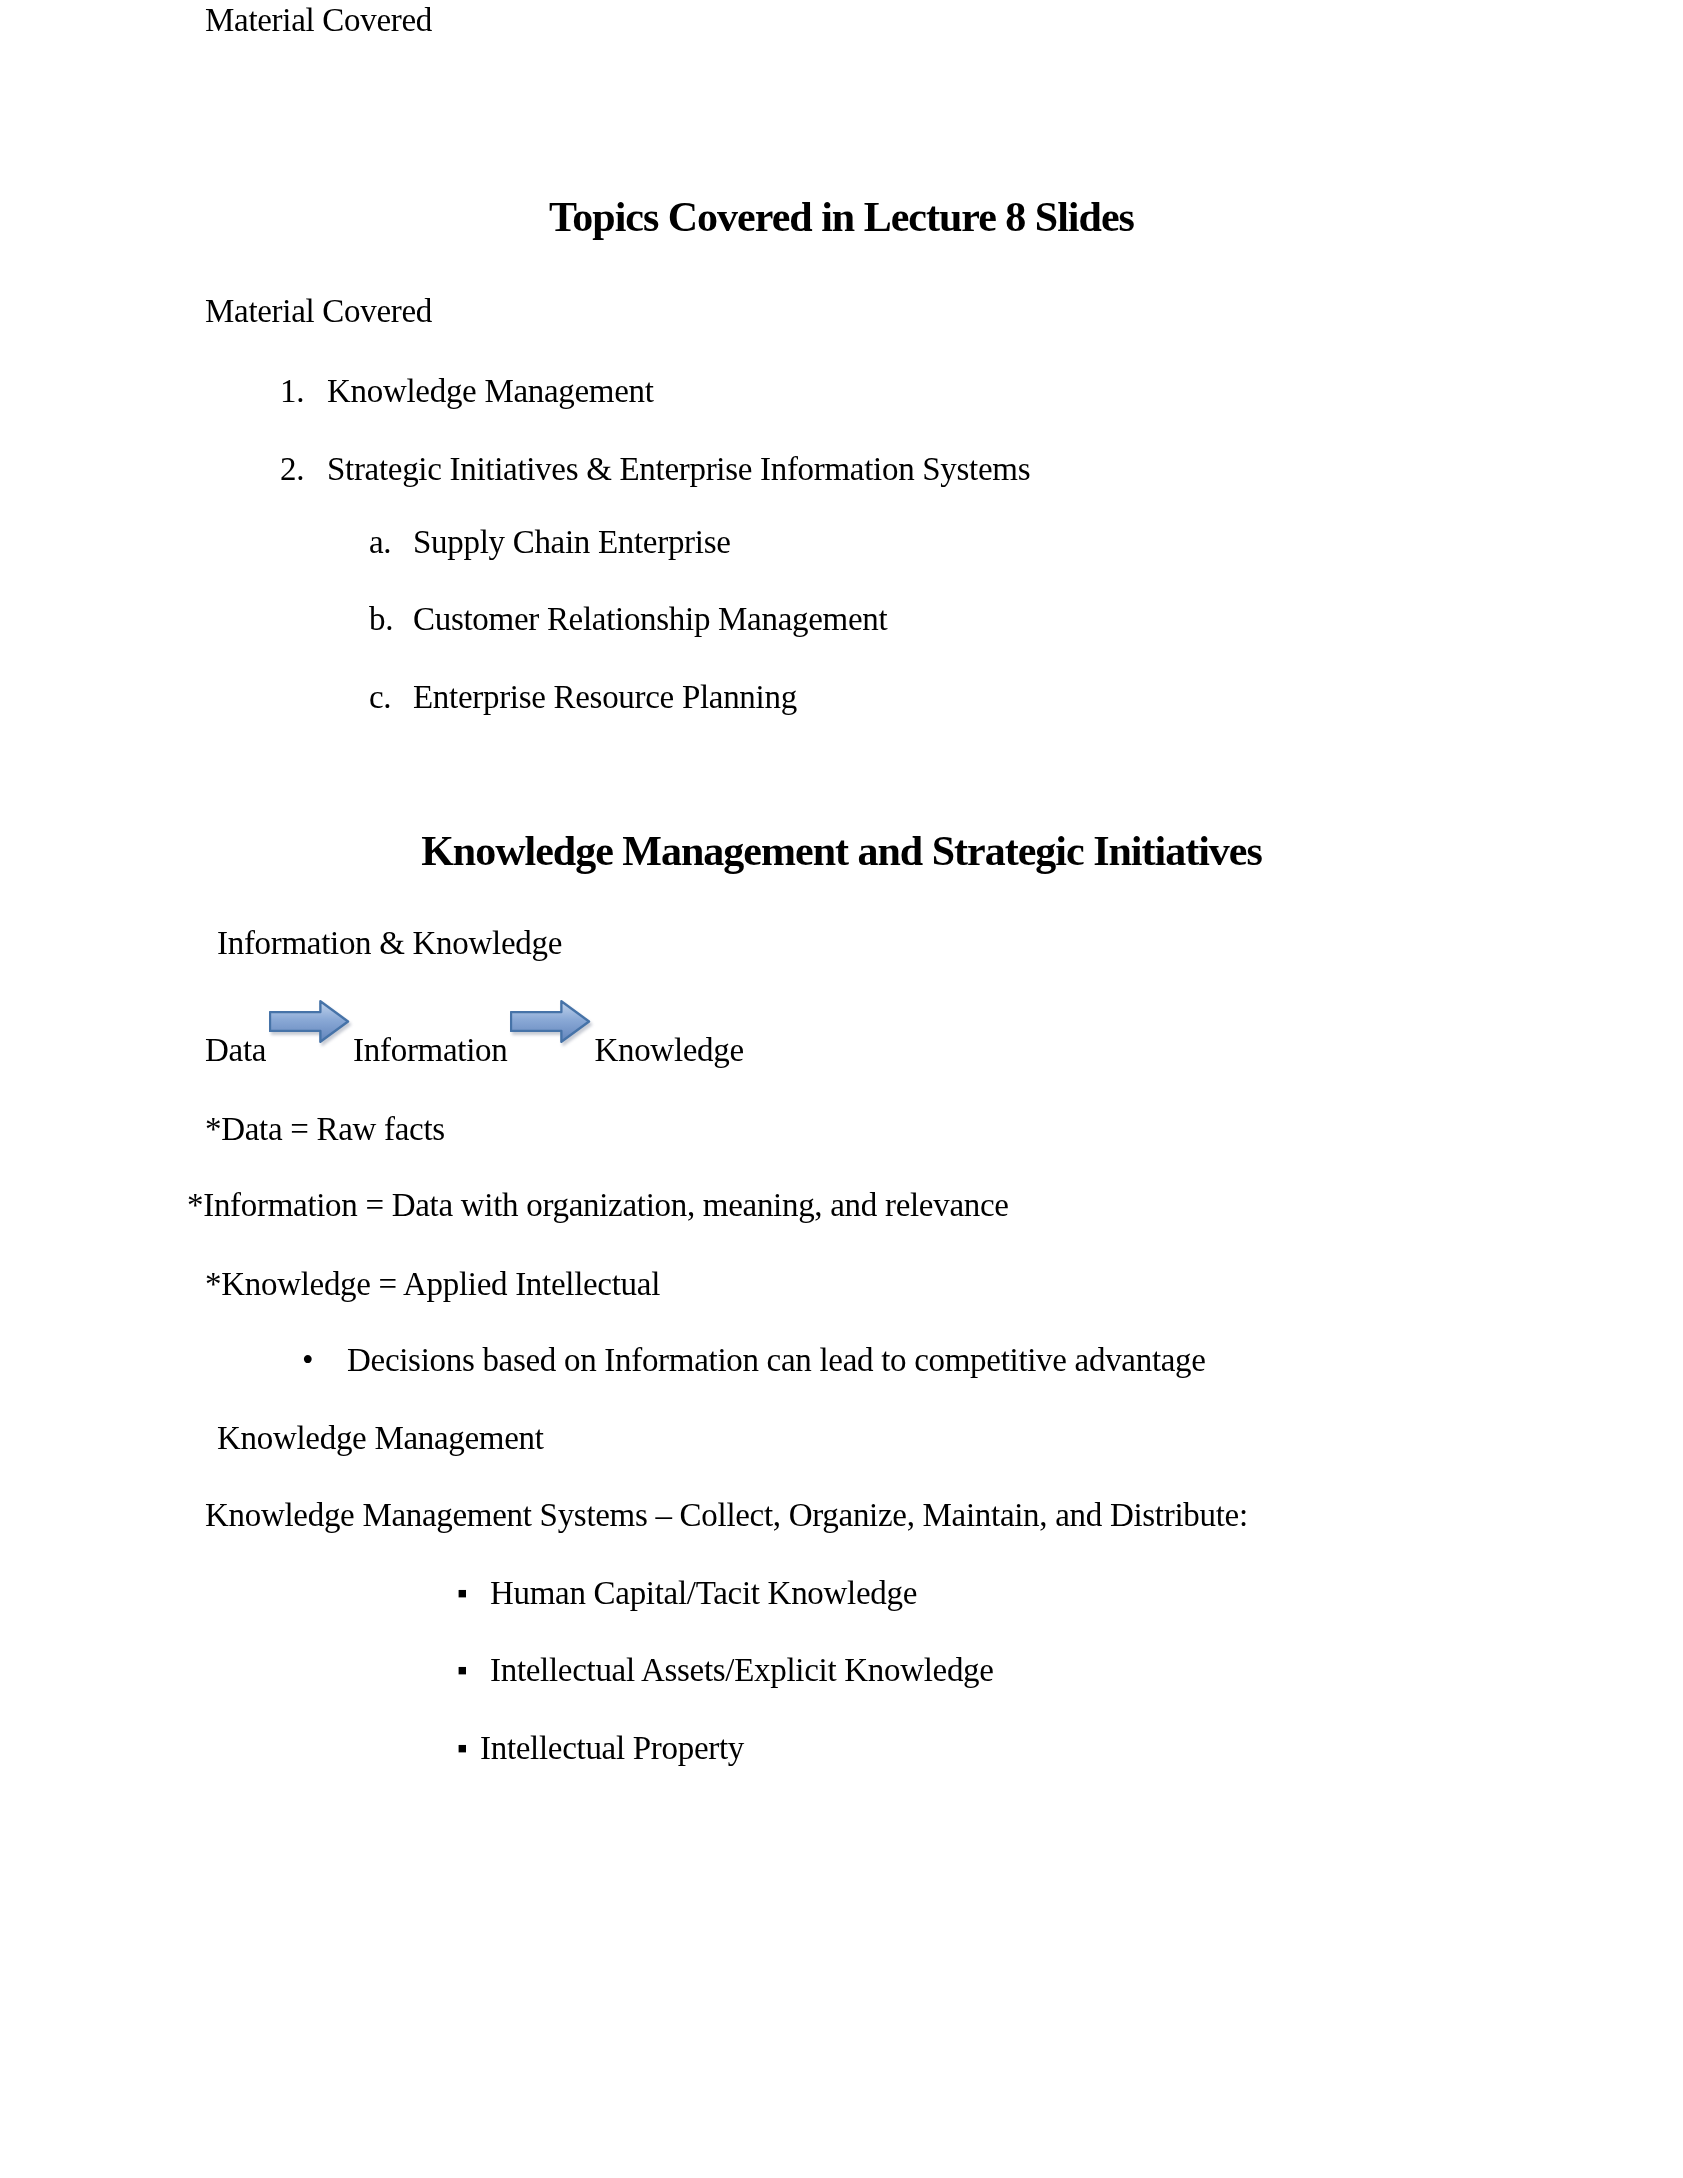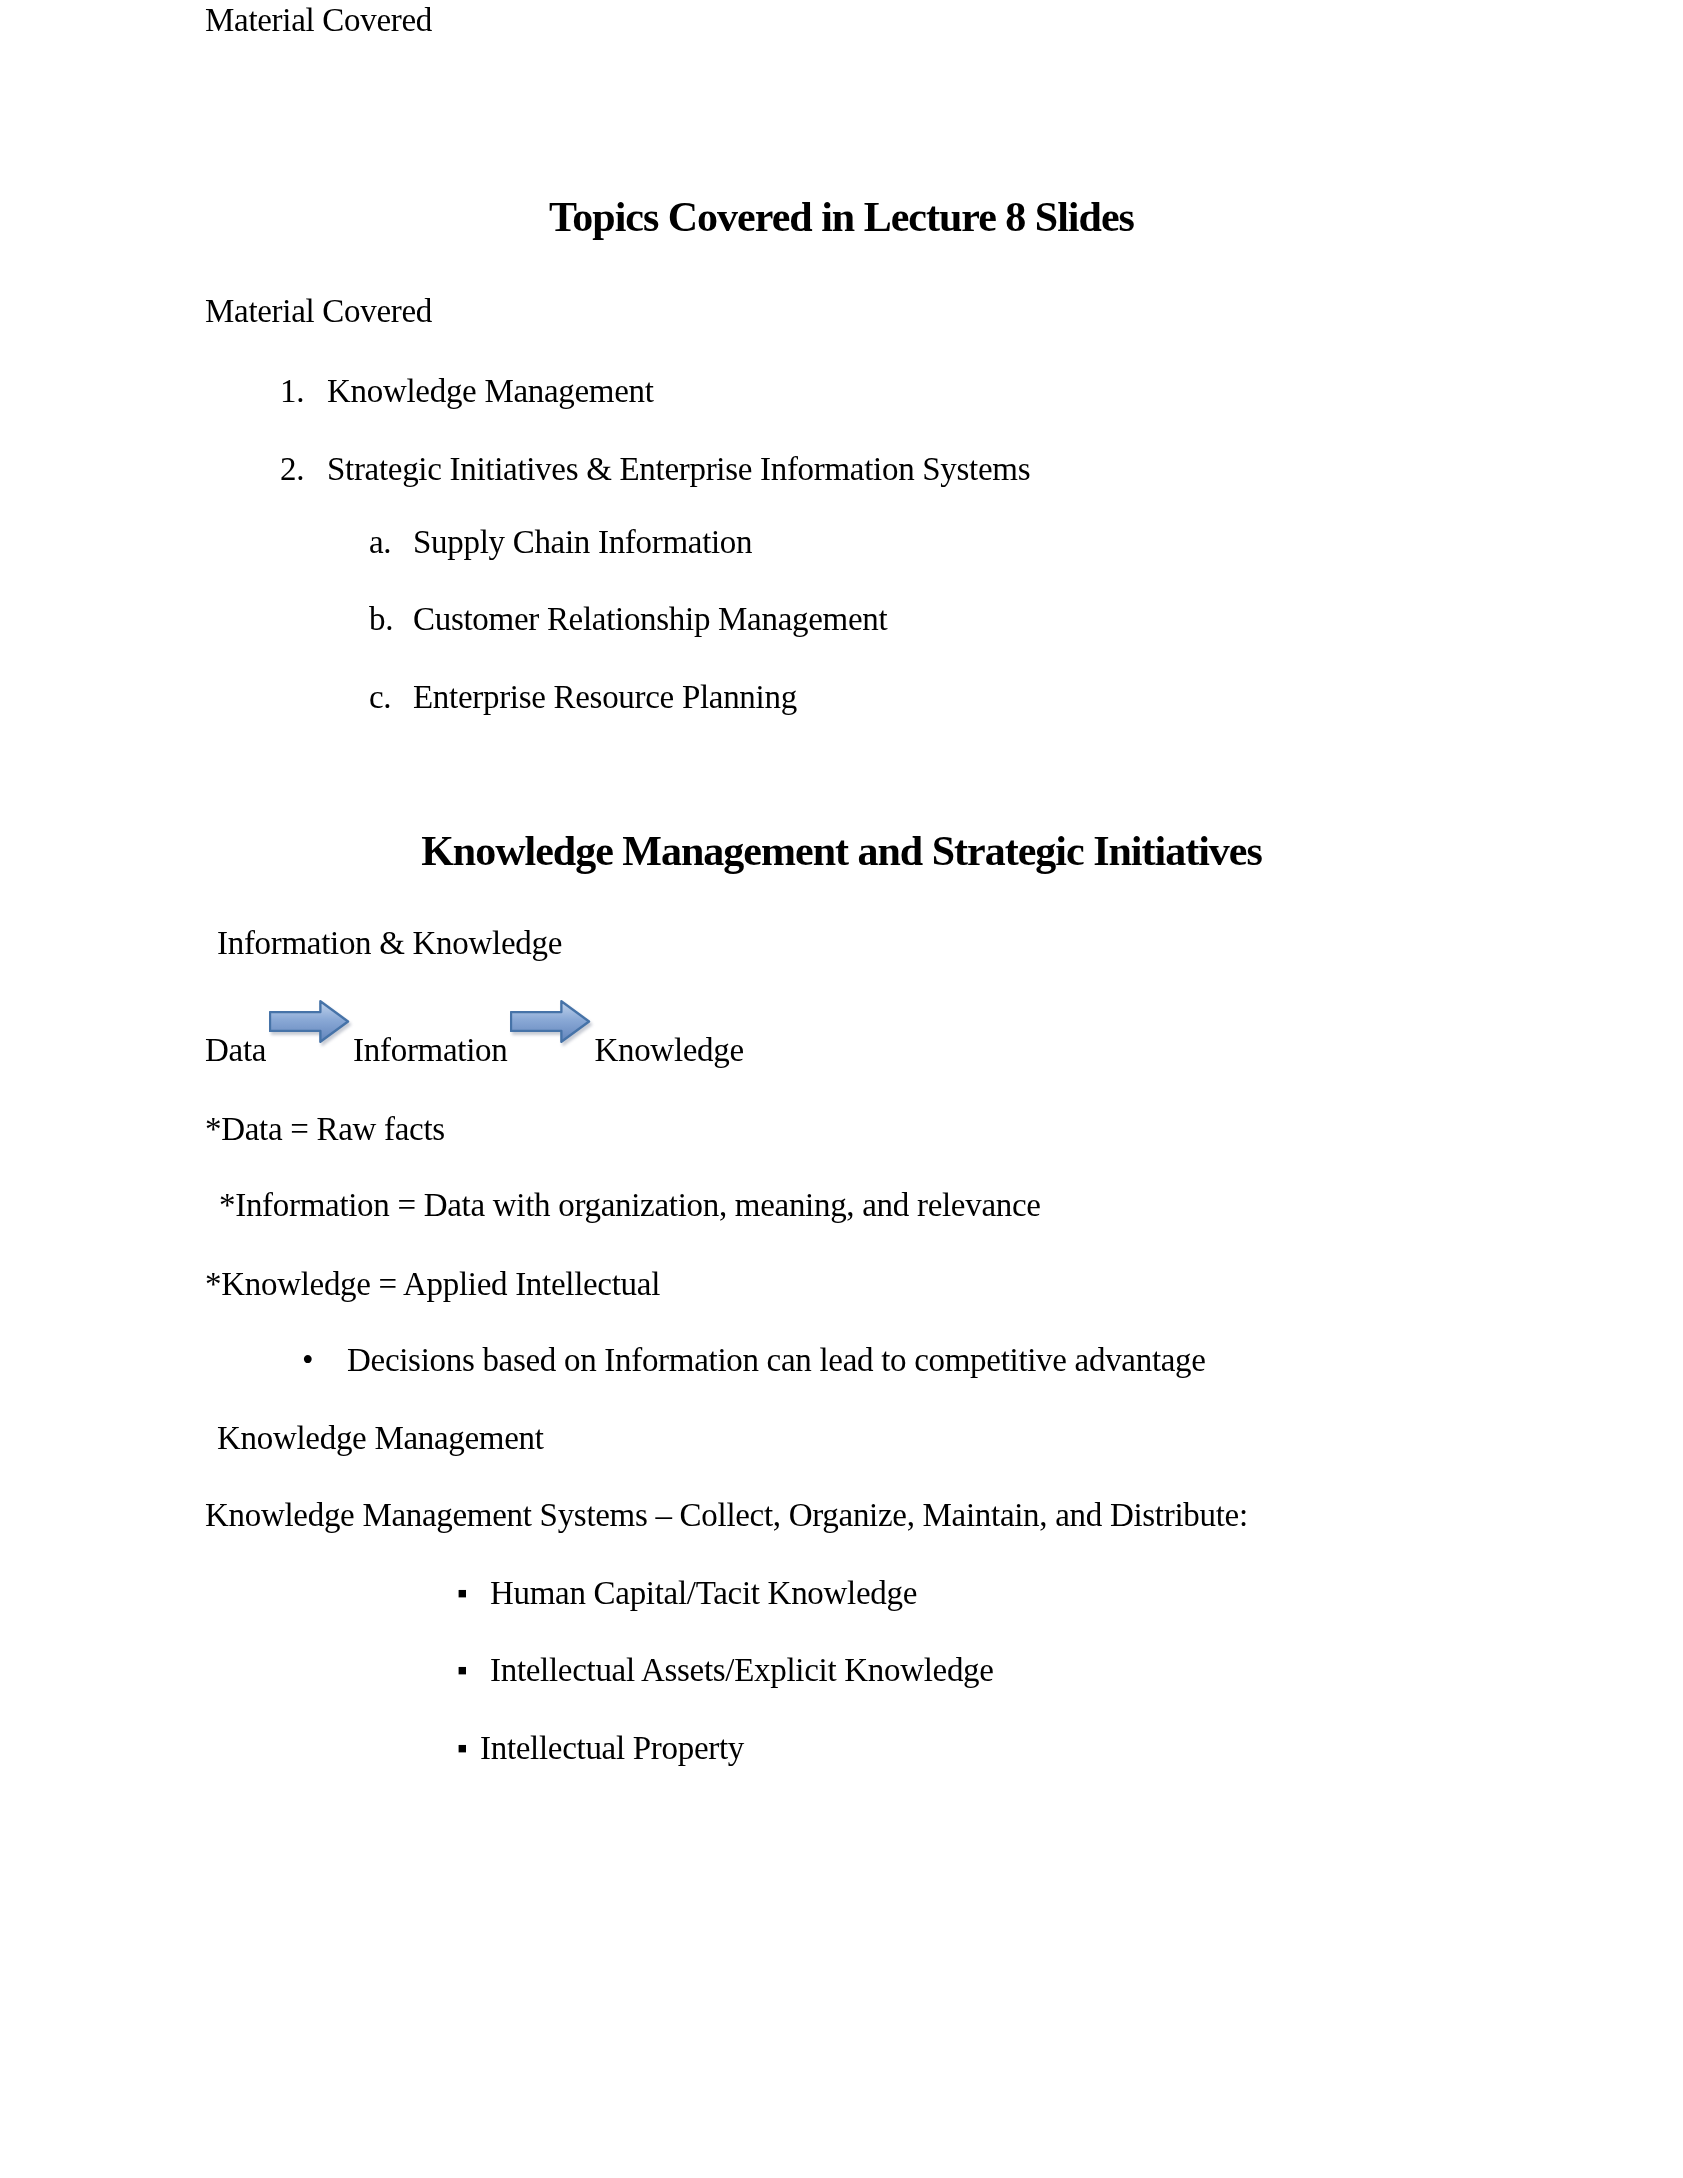--- a/index.html
+++ b/index.html
@@ -81,21 +81,21 @@
     <span class="marker" style="left:280px">1.</span>
     <span class="item-text" style="left:327px">Knowledge Management</span>
   </div>
   <div class="line" style="top:449px">
     <span class="marker" style="left:280px">2.</span>
     <span class="item-text" style="left:327px">Strategic Initiatives &amp; Enterprise Information Systems</span>
   </div>
 
   <div class="line" style="top:522px">
     <span class="marker" style="left:369px">a.</span>
-    <span class="item-text" style="left:413px">Supply Chain Information</span>
+    <span class="item-text" style="left:413px">Supply Chain Enterprise</span>
   </div>
   <div class="line" style="top:599px">
     <span class="marker" style="left:369px">b.</span>
     <span class="item-text" style="left:413px">Customer Relationship Management</span>
   </div>
   <div class="line" style="top:677px">
     <span class="marker" style="left:369px">c.</span>
     <span class="item-text" style="left:413px">Enterprise Resource Planning</span>
   </div>
 
@@ -128,21 +128,21 @@
       </defs>
       <path d="M1,13 L52,13 L52,2 L80,22.5 L52,43 L52,32 L1,32 Z" fill="url(#arrowGrad2)" stroke="#4673a8" stroke-width="2.4" stroke-linejoin="round"></path>
     </svg>
     <span class="flow-word">Knowledge</span>
   </div>
 
   <div class="line" style="top:1109px">
       <span style="position:absolute;left:205px">*Data = Raw facts</span>
     </div>
   <div class="line" style="top:1185px">
-      <span style="position:absolute;left:219px">*Information = Data with organization, meaning, and relevance</span>
+      <span style="position:absolute;left:187px">*Information = Data with organization, meaning, and relevance</span>
     </div>
   <div class="line" style="top:1264px">
       <span style="position:absolute;left:205px">*Knowledge = Applied Intellectual</span>
     </div>
 
   <div class="line" style="top:1340px">
     <span class="marker" style="left:302px">•</span>
     <span class="item-text" style="left:347px">Decisions based on Information can lead to competitive advantage</span>
   </div>
 

